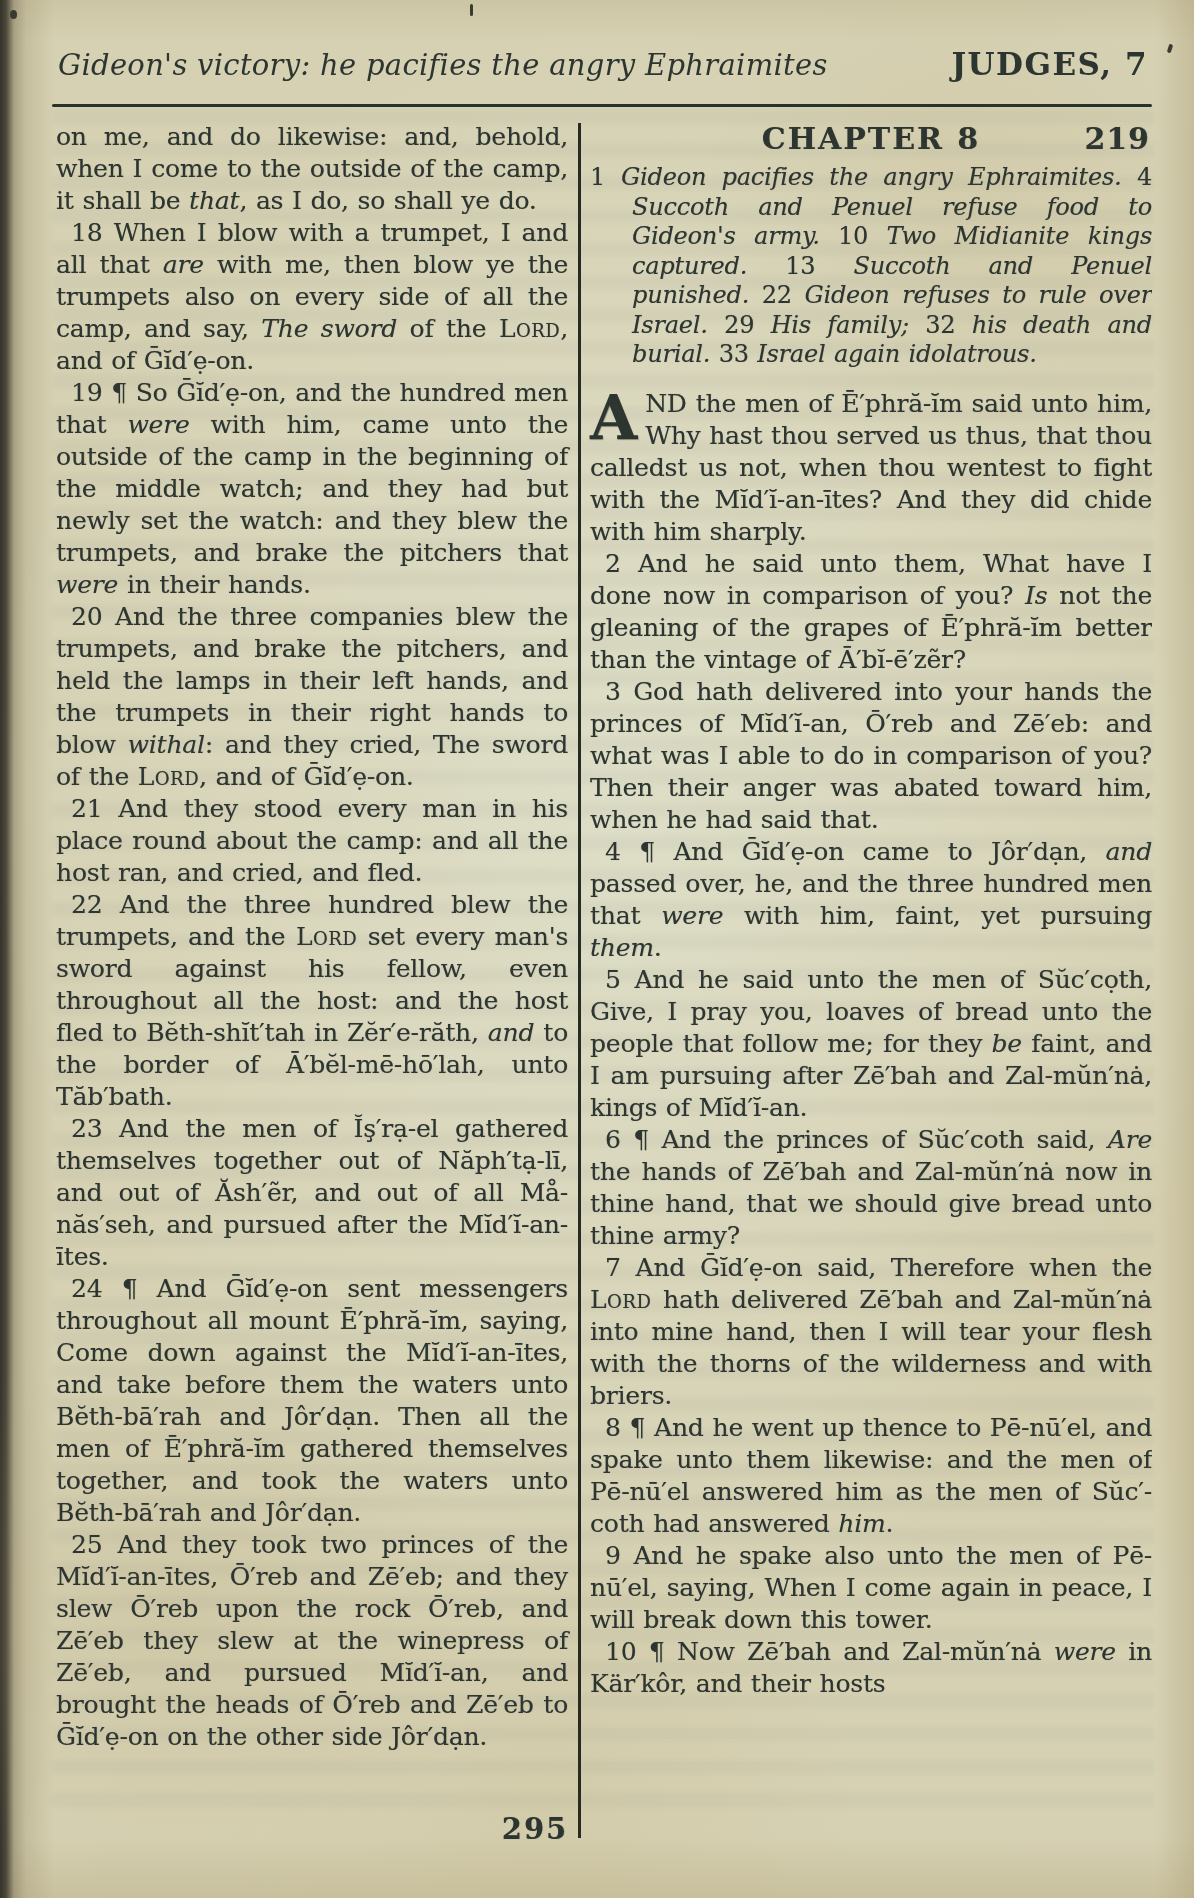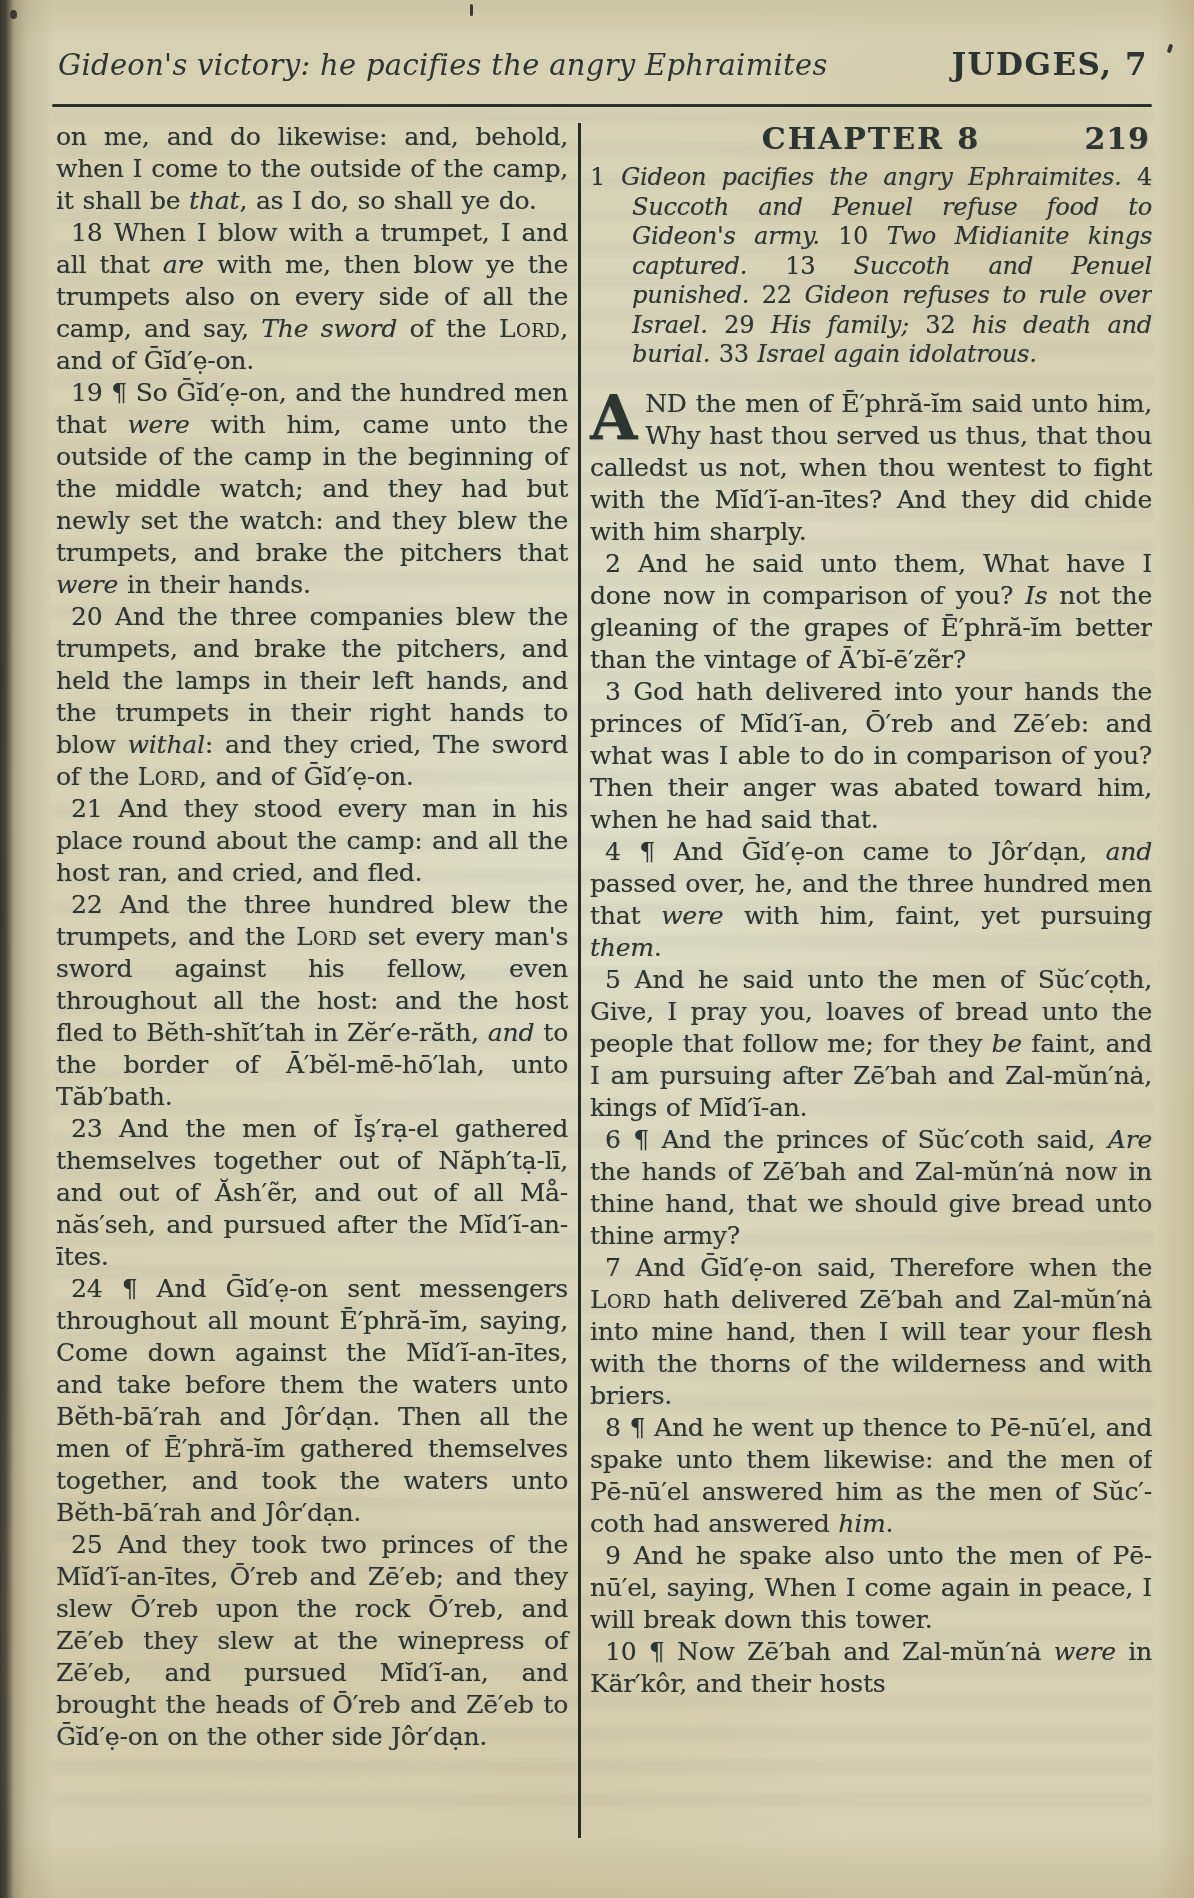--- a/index.html
+++ b/index.html
@@ -108,13 +108,14 @@
           <p class="verse">5 And he said unto the men of Sŭc′cọth, Give, I pray you, loaves of bread unto the people that follow me; for they <i>be</i> faint, and I am pursuing after Zē′bah and Zal-mŭn′nȧ, kings of Mĭd′ĭ-an.</p>
           <p class="verse">6 ¶ And the princes of Sŭc′coth said, <i>Are</i> the hands of Zē′bah and Zal-mŭn′nȧ now in thine hand, that we should give bread unto thine army?</p>
           <p class="verse">7 And Ḡĭd′ẹ-on said, Therefore when the <span class="sc">Lord</span> hath delivered Zē′bah and Zal-mŭn′nȧ into mine hand, then I will tear your flesh with the thorns of the wilderness and with briers.</p>
           <p class="verse">8 ¶ And he went up thence to Pē-nū′el, and spake unto them likewise: and the men of Pē-nū′el answered him as the men of Sŭc′-coth had answered <i>him</i>.</p>
           <p class="verse">9 And he spake also unto the men of Pē-nū′el, saying, When I come again in peace, I will break down this tower.</p>
           <p class="verse">10 ¶ Now Zē′bah and Zal-mŭn′nȧ <i>were</i> in Kär′kôr, and their hosts</p>
         </div>
     </div>
   </div>
 
+  <div class="page-number">295</div>
 </div>
 
 </body></html>

